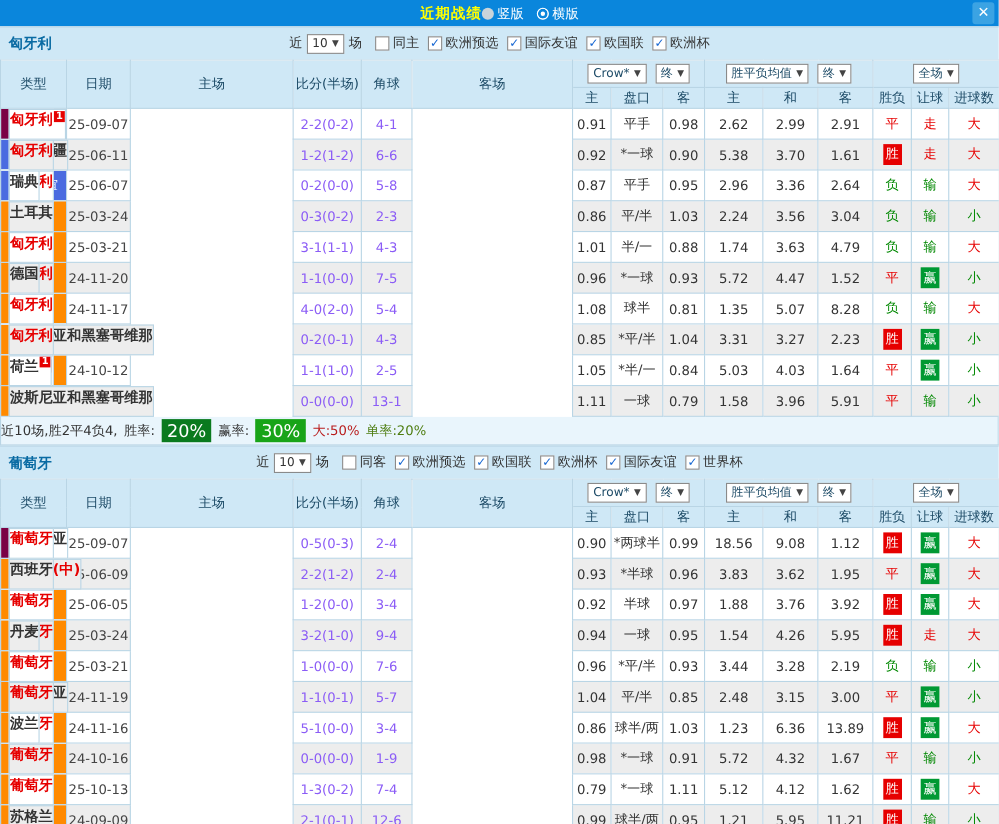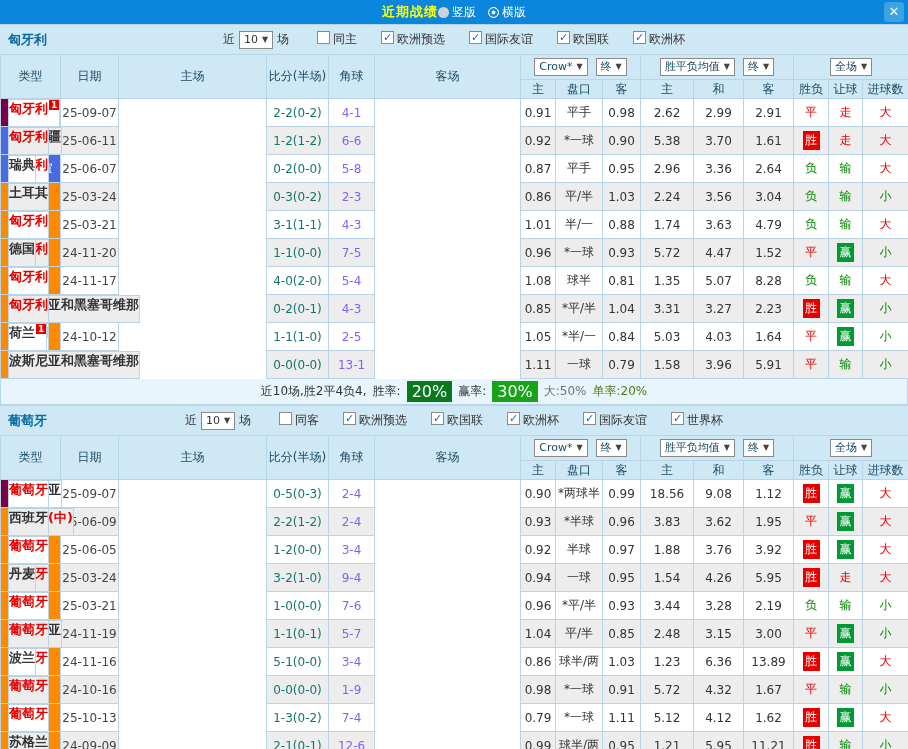--- a/index.html
+++ b/index.html
@@ -14,51 +14,51 @@
   .radio.on{background:#fff;box-shadow:inset 0 0 0 2.5px #0a86dc;border:1px solid #fff}
   .close{position:absolute;right:4px;top:2px;width:20px;height:20px;background:#3ba3e3;border-radius:3px;
          text-align:center;line-height:20px;font-weight:bold;font-size:13px;cursor:pointer}
   .sec-head{height:30px;background:#cfe8f6;display:flex;align-items:center;position:relative;border-top:1px solid #b9d5e5}
   .team{position:absolute;left:8px;font-weight:bold;color:#0a6ba3;font-size:13px}
   .filters{margin:0 auto;display:flex;align-items:center;gap:4px;color:#333}
   .sel{display:inline-flex;align-items:center;background:#fff;border:1px solid #8a8a8a;padding:1px 4px;
        font-size:11px;line-height:14px;cursor:pointer;white-space:nowrap}
   .sel .arr{font-style:normal;font-size:8px;margin-left:4px;color:#444}
   .cb-list{display:inline-flex;align-items:center}
-  .cb-item{display:inline-flex;margin-left:24px;cursor:pointer}
+  .cb-item{display:inline-flex;align-items:center;margin-left:8px;cursor:pointer}
   .cb{width:13px;height:13px;border:1px solid #8a8a8a;background:#fff;display:inline-flex;align-items:center;
       justify-content:center;font-size:11px;line-height:11px;color:#1767d2;font-weight:bold;margin-right:3px}
   table.grid{width:908px;border-collapse:collapse;table-layout:fixed}
   .grid th,.grid td{border:1px solid #b9d5e5;text-align:center;overflow:hidden;white-space:nowrap}
   .grid thead th{background:#cfe8f6;color:#1c4a66;font-weight:normal;font-size:12px}
   .grid .h1 th{height:25px}
   .grid .h2 th{height:19px}
   .selth{background:#cfe8f6}
   .selth .wrap{display:flex;justify-content:center;align-items:center;gap:8px}
   .grid tbody td{height:28px;background:#fff}
   .grid tr.alt td{background:#ededed}
   td.type{color:#fff;font-size:11px;padding:0;cursor:pointer}
   td.date{color:#444}
   .tname{cursor:pointer;color:#333}
   .tname.red{color:#e60000}
-  td.score{color:#0f766e}
+  td.score{color:#8b5cf6}
   td.corner{color:#8b5cf6}
   td.odds{color:#333}
   sup.rankbadge{background:#e60000;color:#fff;font-size:9px;line-height:11px;padding:0 2px;margin-left:1px;font-weight:bold}
   .m{display:inline-block;min-width:17px;padding:1px 2px}
   .b-red{background:#e60000;color:#fff}
   .b-green{background:#009933;color:#fff}
   .t-red{color:#e60000}
   .t-green{color:#008800}
   .summary{height:26px;background:#e9f5fc;border:1px solid #b9d5e5;border-top:none;display:flex;align-items:center;
-           justify-content:center;gap:6px;color:#333}
+           gap:6px;color:#333}
   .rate{color:#fff;padding:1px 5px;font-size:16px}
   .rate.r1{background:#0a7a1e}
   .rate.r2{background:#18a418}
-  .blue{color:#737373}
+  .blue{color:#b91c1c}
   .orange{color:#4d7c0f}
 </style>
 </head>
 <body>
 
 <div class="page">
 
   <div class="topbar">
     <div class="topbar-center">
       <span class="title">近期战绩</span>

